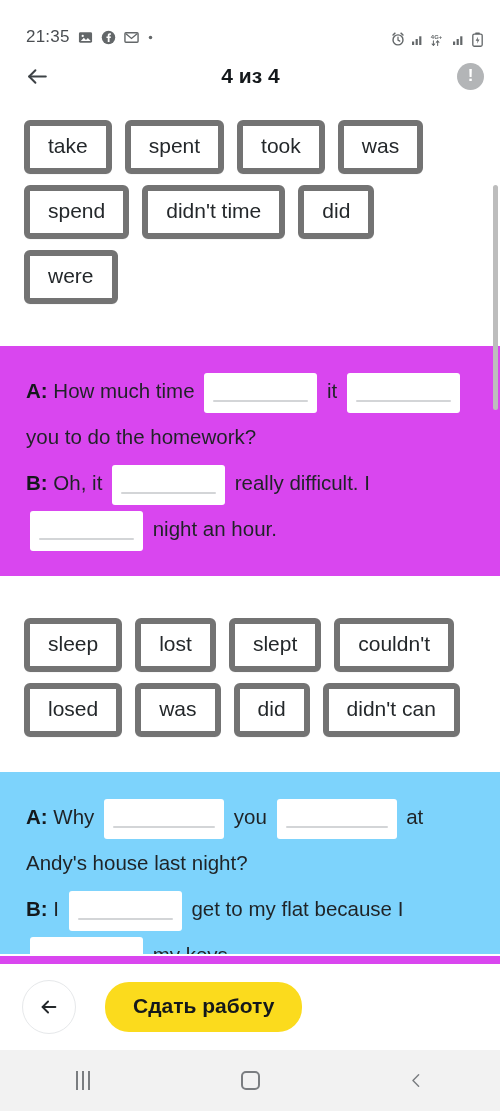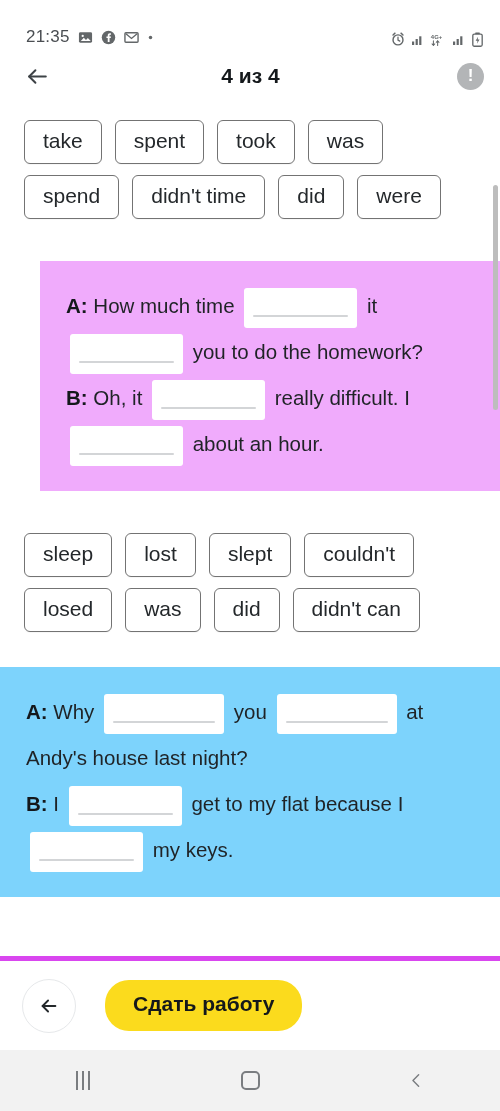--- a/index.html
+++ b/index.html
@@ -108,39 +108,39 @@
   
   .chip-group {
     padding: 0 24px;
     display: flex;
     flex-wrap: wrap;
     gap: 11px 13px;
   }
   .chip-group.first { padding-top: 15px; }
   .chip {
     background: #ffffff;
-    border: 1px solid #737373;
+    border: 6px solid #737373;
     border-radius: 6px;
     padding: 9px 18px 11px;
     font-size: 21px;
     color: #24282b;
     line-height: 1.05;
     cursor: pointer;
     box-shadow: 0 1px 1px rgba(0,0,0,.035);
     white-space: nowrap;
   }
 
   
   .panel {
     padding: 22px 26px 24px;
     font-size: 20.5px;
     line-height: 46px;
     color: #1f2326;
   }
-  .panel.blue   { background: #f0abfc; margin-top: 42px; margin-left: 40px; }
+  .panel.blue   { background: #d946ef; margin-top: 42px; }
   .panel.yellow { background: #7dd3fc; margin-top: 35px; }
 
   .panel .speaker {
     font-weight: bold;
     color: #14181b;
   }
   .panel .line { }
 
   .blank {
     display: inline-block;
@@ -164,21 +164,21 @@
   }
   .blank.wide { width: 120px; }
 
   
   #bottom-bar {
     position: absolute;
     left: 0; right: 0;
     bottom: 61px;
     height: 94px;
     background: #ffffff;
-    border-top: 5px solid #d946ef;
+    border-top: 8px solid #d946ef;
     display: flex;
     align-items: center;
     padding-left: 22px;
   }
   #prev-circle-btn {
     width: 54px; height: 54px;
     border-radius: 50%;
     border: 1px solid #e6e8ea;
     display: flex; align-items: center; justify-content: center;
     cursor: pointer;
@@ -326,21 +326,21 @@
       <div class="chip">didn't time</div>
       <div class="chip">did</div>
       <div class="chip">were</div>
     </div>
 
   <div class="panel blue">
     <div class="line">
       <span class="speaker">A:</span><span> How much time </span><span class="blank"></span><span> it </span><span class="blank"></span><span> you to do the homework?</span>
     </div>
     <div class="line">
-      <span class="speaker">B:</span><span> Oh, it </span><span class="blank"></span><span> really difficult. I </span><span class="blank"></span><span> about an hour.</span>
+      <span class="speaker">B:</span><span> Oh, it </span><span class="blank"></span><span> really difficult. I </span><span class="blank"></span><span> night an hour.</span>
     </div>
   </div>
 
   <div class="chip-group" id="chips-2" style="margin-top:42px">
       <div class="chip">sleep</div>
       <div class="chip">lost</div>
       <div class="chip">slept</div>
       <div class="chip">couldn't</div>
       <div class="chip">losed</div>
       <div class="chip">was</div>

